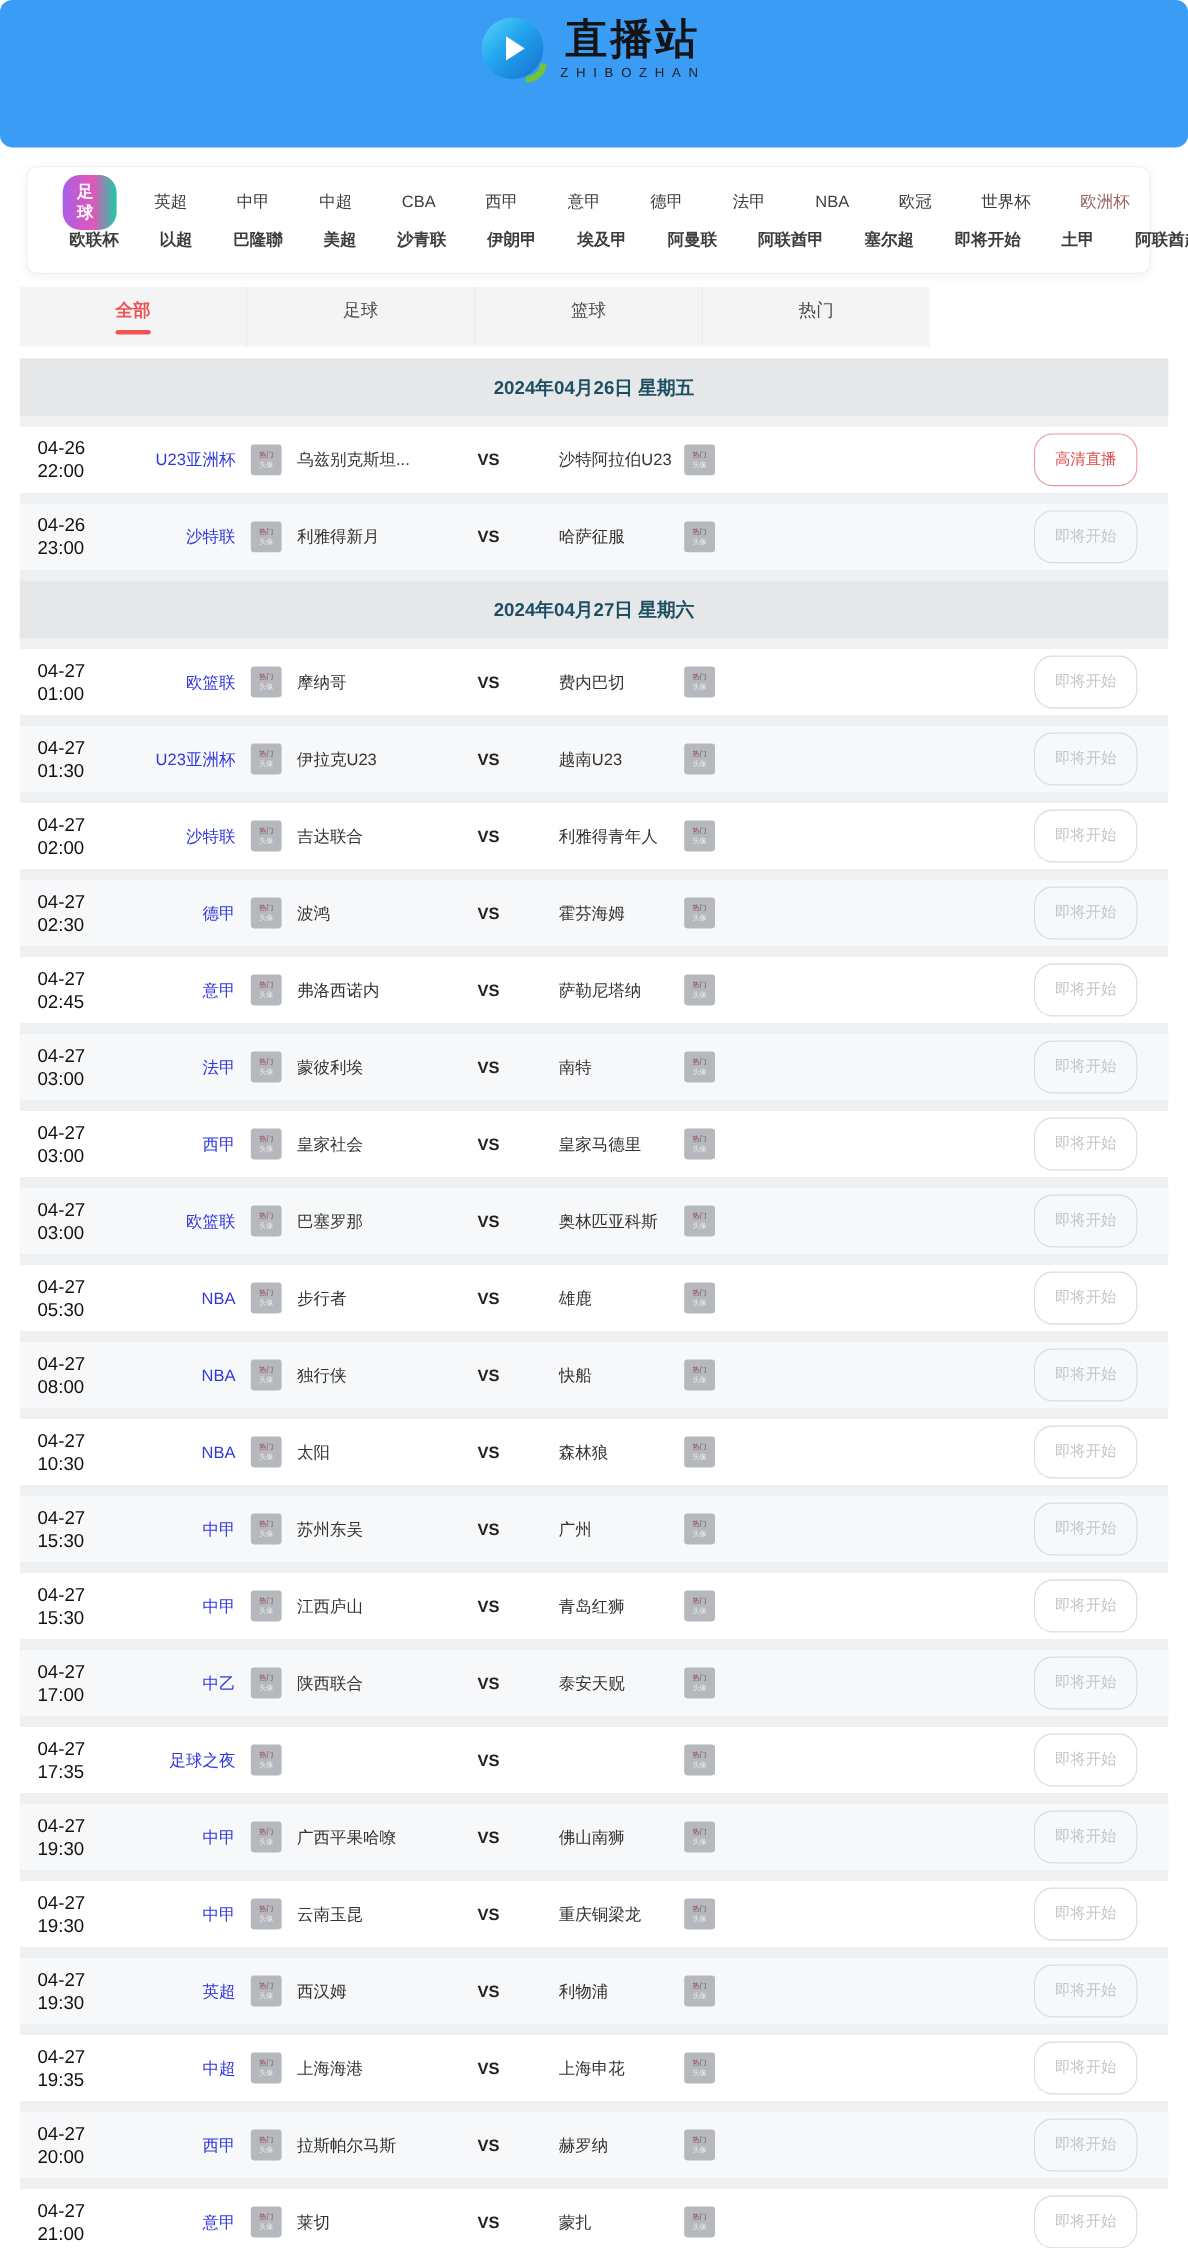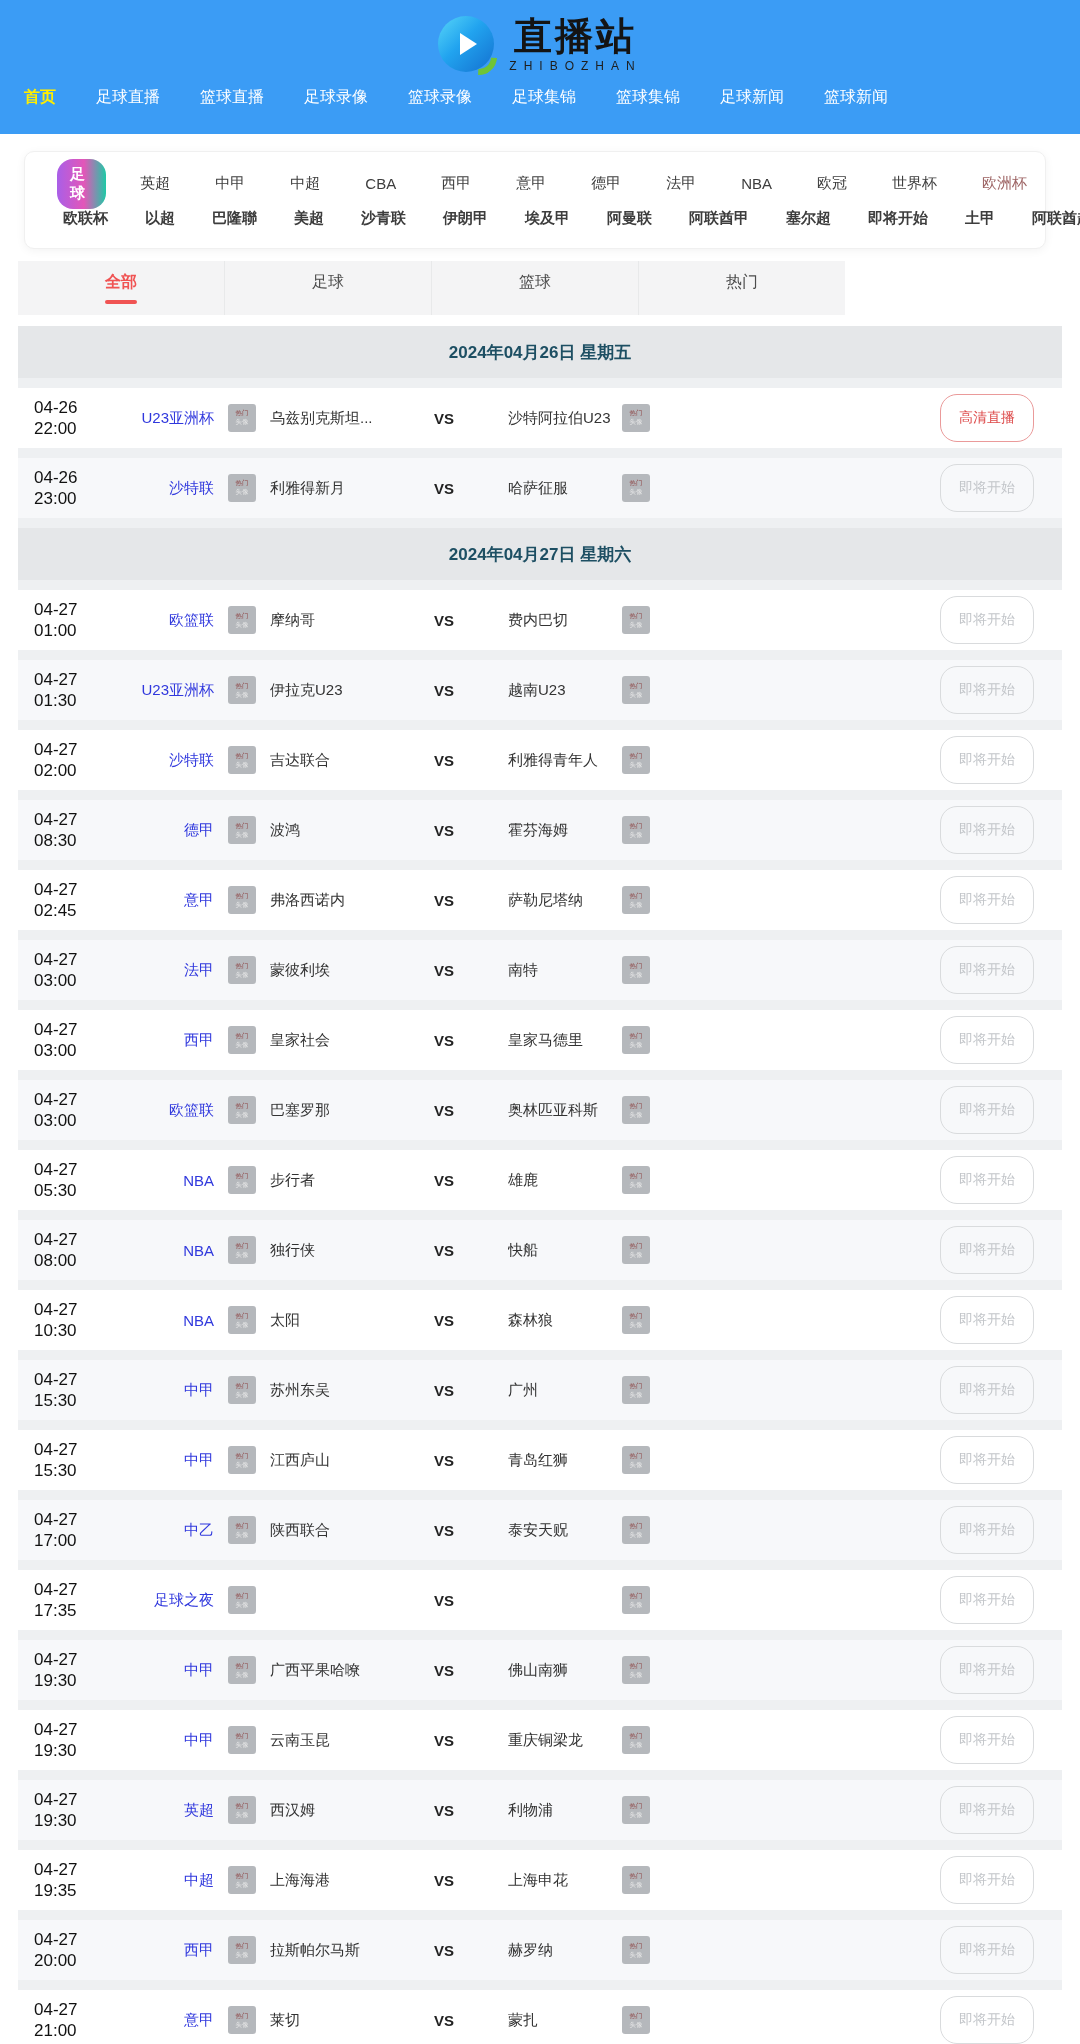--- a/index.html
+++ b/index.html
@@ -2,21 +2,21 @@
 <html><head>
 <meta charset="utf-8">
 <style>
   html,body{margin:0;padding:0;}
   body{
     width:1080px;height:2044px;overflow:hidden;background:#fff;
     font-family:"Liberation Sans","DejaVu Sans",sans-serif;
     -webkit-font-smoothing:antialiased;
   }
   
-  .header{background:#3b9cf5;height:134px;}
+  .header{background:#3b9cf5;height:134px;border-radius:11px;}
   .logo-row{display:flex;justify-content:center;align-items:center;gap:15px;padding-top:14px;height:74px;box-sizing:border-box;}
   .logo-icon{width:56px;height:56px;border-radius:50%;background:linear-gradient(135deg,#58d6f8 0%,#21a3ef 45%,#1470cf 100%);position:relative;flex:none;}
   .logo-icon::before{content:"";position:absolute;left:22px;top:17px;border-left:17px solid #ffffff;border-top:11px solid transparent;border-bottom:11px solid transparent;}
   .logo-icon::after{content:"";position:absolute;right:-3px;bottom:-3px;width:24px;height:24px;border-radius:50%;border:6px solid transparent;border-bottom-color:#6fc437;transform:rotate(-42deg);}
   .logo-txt{display:flex;flex-direction:column;align-items:center;}
   .logo-title{font-size:38px;font-weight:800;color:#141414;line-height:42px;letter-spacing:3px;}
   .logo-sub{font-size:12px;color:#1e1e1e;letter-spacing:7px;margin-top:2px;}
   .nav{display:flex;gap:40px;align-items:center;height:46px;padding-left:24px;}
   .nav-item{font-size:16px;color:#ffffff;cursor:pointer;white-space:nowrap;}
   .nav-item.active{color:#ffee00;font-weight:bold;}
@@ -57,31 +57,20 @@
 <body>
 
 <div class="header">
   <div class="logo-row">
     <div class="logo-icon"></div>
     <div class="logo-txt">
       <div class="logo-title">直播站</div>
       <div class="logo-sub">ZHIBOZHAN</div>
     </div>
   </div>
-  <div class="nav">
-      <div class="nav-item active">首页</div>
-      <div class="nav-item">足球直播</div>
-      <div class="nav-item">篮球直播</div>
-      <div class="nav-item">足球录像</div>
-      <div class="nav-item">篮球录像</div>
-      <div class="nav-item">足球集锦</div>
-      <div class="nav-item">篮球集锦</div>
-      <div class="nav-item">足球新闻</div>
-      <div class="nav-item">篮球新闻</div>
-    </div>
 </div>
 
 <div class="filter-card">
   <div class="filter-row">
     <span class="badge">足球</span>
   <span class="filter-item">英超</span>
       <span class="filter-item">中甲</span>
       <span class="filter-item">中超</span>
       <span class="filter-item">CBA</span>
       <span class="filter-item">西甲</span>
@@ -233,21 +222,21 @@
         <span class="l1">热门</span>
         <span class="l2">头像</span>
       </div>
       <div class="status">
         <button class="btn">即将开始</button>
       </div>
     </div>
     <div class="mrow alt">
       <div class="time">
         <div>04-27</div>
-        <div>08:30</div>
+        <div>02:30</div>
       </div>
       <div class="lg">德甲</div>
       <div class="tlogo">
         <span class="l1">热门</span>
         <span class="l2">头像</span>
       </div>
       <div class="team">波鸿</div>
       <div class="vs">VS</div>
       <div class="team away">霍芬海姆</div>
       <div class="tlogo away">

